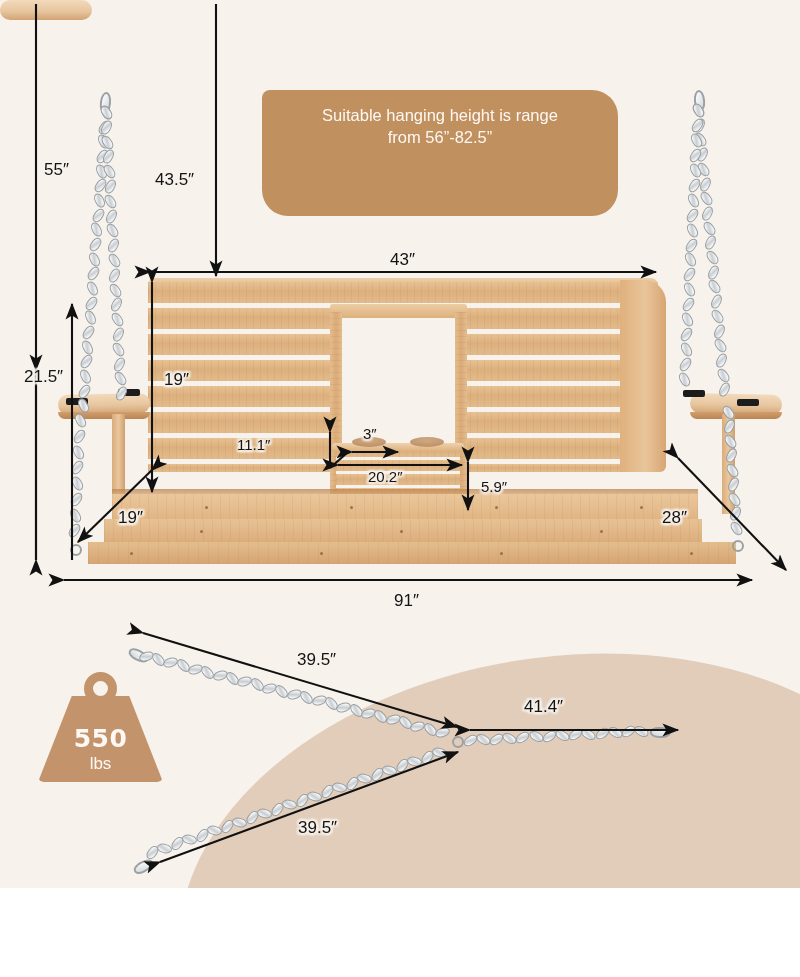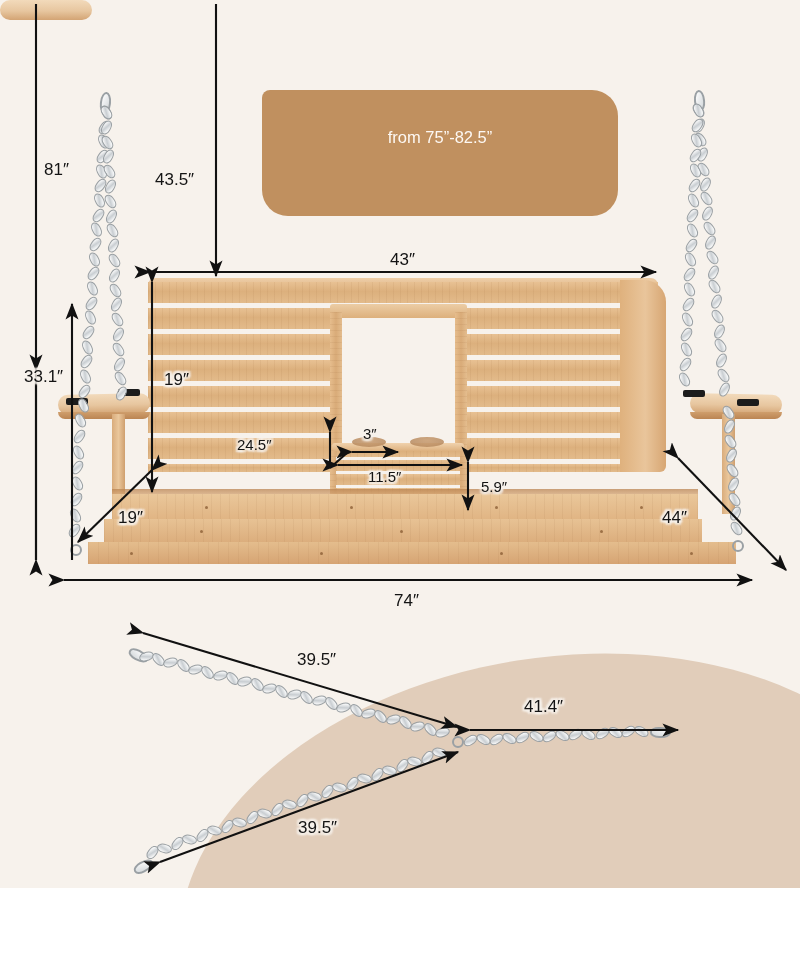--- a/index.html
+++ b/index.html
@@ -548,41 +548,47 @@
     <g stroke="#111" stroke-width="2.1" fill="none">
 
       <line x1="143" y1="633" x2="457" y2="727" marker-start="url(#ah)" marker-end="url(#ah)"></line>
 
       <line x1="470" y1="730" x2="678" y2="730" marker-start="url(#ah)" marker-end="url(#ah)"></line>
 
       <line x1="160" y1="862" x2="458" y2="752" marker-start="url(#ah)" marker-end="url(#ah)"></line>
     </g>
   </svg>
 
-  <div class="dim" style="left:44px;  top:160px;">81″</div>
+  <div class="dim" style="left:44px;  top:160px;">55″</div>
   <div class="dim" style="left:155px; top:170px;">43.5″</div>
-  <div class="dim" style="left:24px;  top:367px;">33.1″</div>
+  <div class="dim" style="left:24px;  top:367px;">21.5″</div>
   <div class="dim" style="left:164px; top:370px;">19″</div>
   <div class="dim" style="left:390px; top:250px;">43″</div>
-  <div class="dim sm" style="left:237px; top:436px;">24.5″</div>
+  <div class="dim sm" style="left:237px; top:436px;">11.1″</div>
   <div class="dim sm" style="left:363px; top:425px;">3″</div>
-  <div class="dim sm" style="left:368px; top:468px;">11.5″</div>
+  <div class="dim sm" style="left:368px; top:468px;">20.2″</div>
   <div class="dim sm" style="left:481px; top:478px;">5.9″</div>
   <div class="dim" style="left:118px; top:508px;">19″</div>
-  <div class="dim" style="left:662px; top:508px;">44″</div>
-  <div class="dim" style="left:394px; top:591px;">74″</div>
+  <div class="dim" style="left:662px; top:508px;">28″</div>
+  <div class="dim" style="left:394px; top:591px;">91″</div>
 
   <div class="dim" style="left:297px; top:650px;">39.5″</div>
   <div class="dim" style="left:524px; top:697px;">41.4″</div>
   <div class="dim" style="left:298px; top:818px;">39.5″</div>
 
   <div class="banner">
     <div class="banner-sub">
-      <br>
-      <span>from 75”-82.5”</span>
+      <span>Suitable hanging height is range</span><br>
+      <span>from 56”-82.5”</span>
     </div>
   </div>
 
   <div class="weight-wrap">
+    <div class="weight-badge">
+      <div class="wb-knob"></div>
+      <div class="wb-body"></div>
+      <div class="wb-num">550</div>
+      <div class="wb-unit">lbs</div>
+    </div>
   </div>
 
 </div>
 <div id="whitebase"></div>
 
 </body></html>

